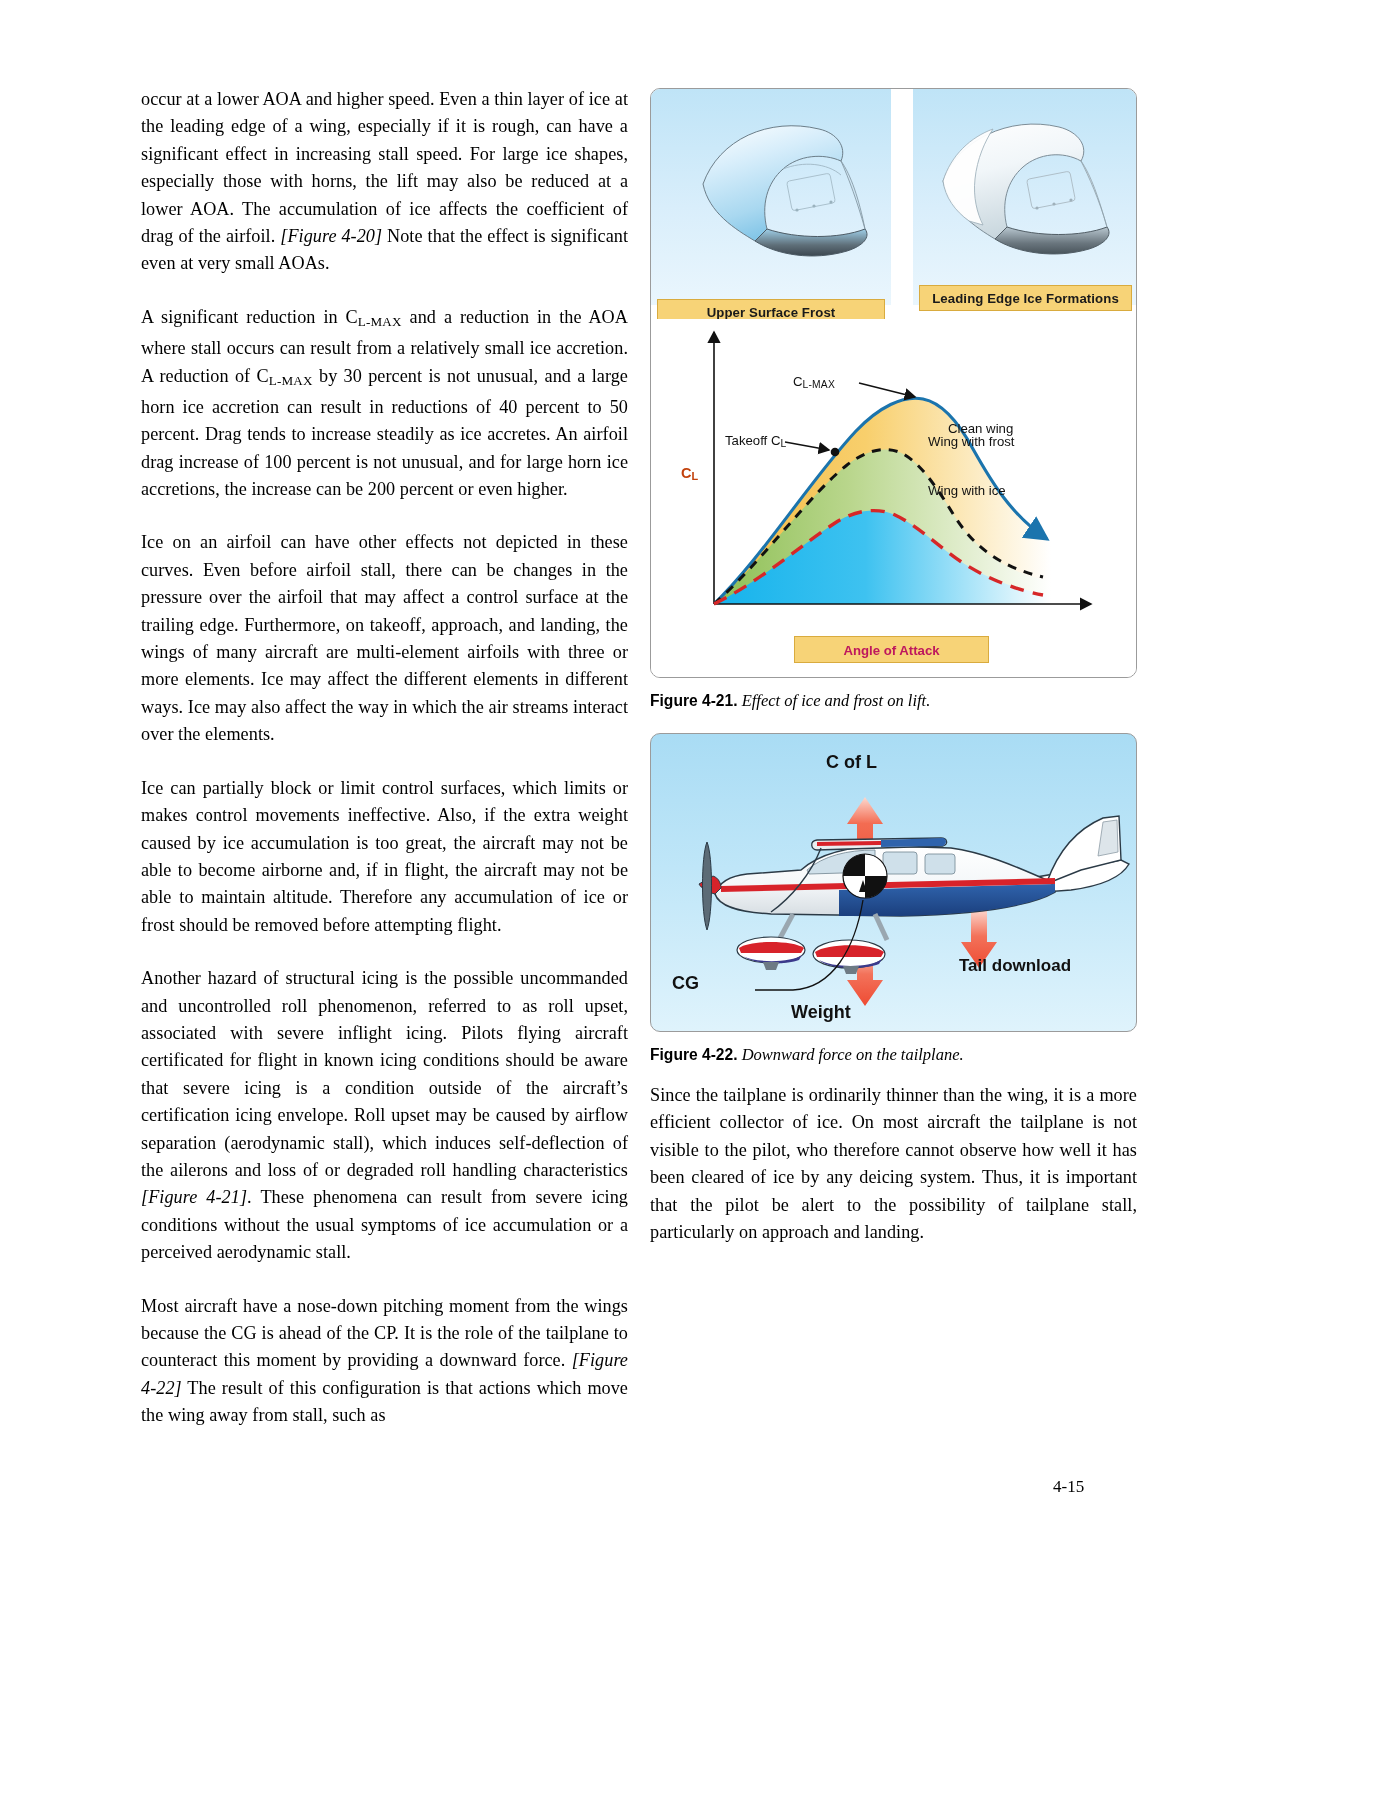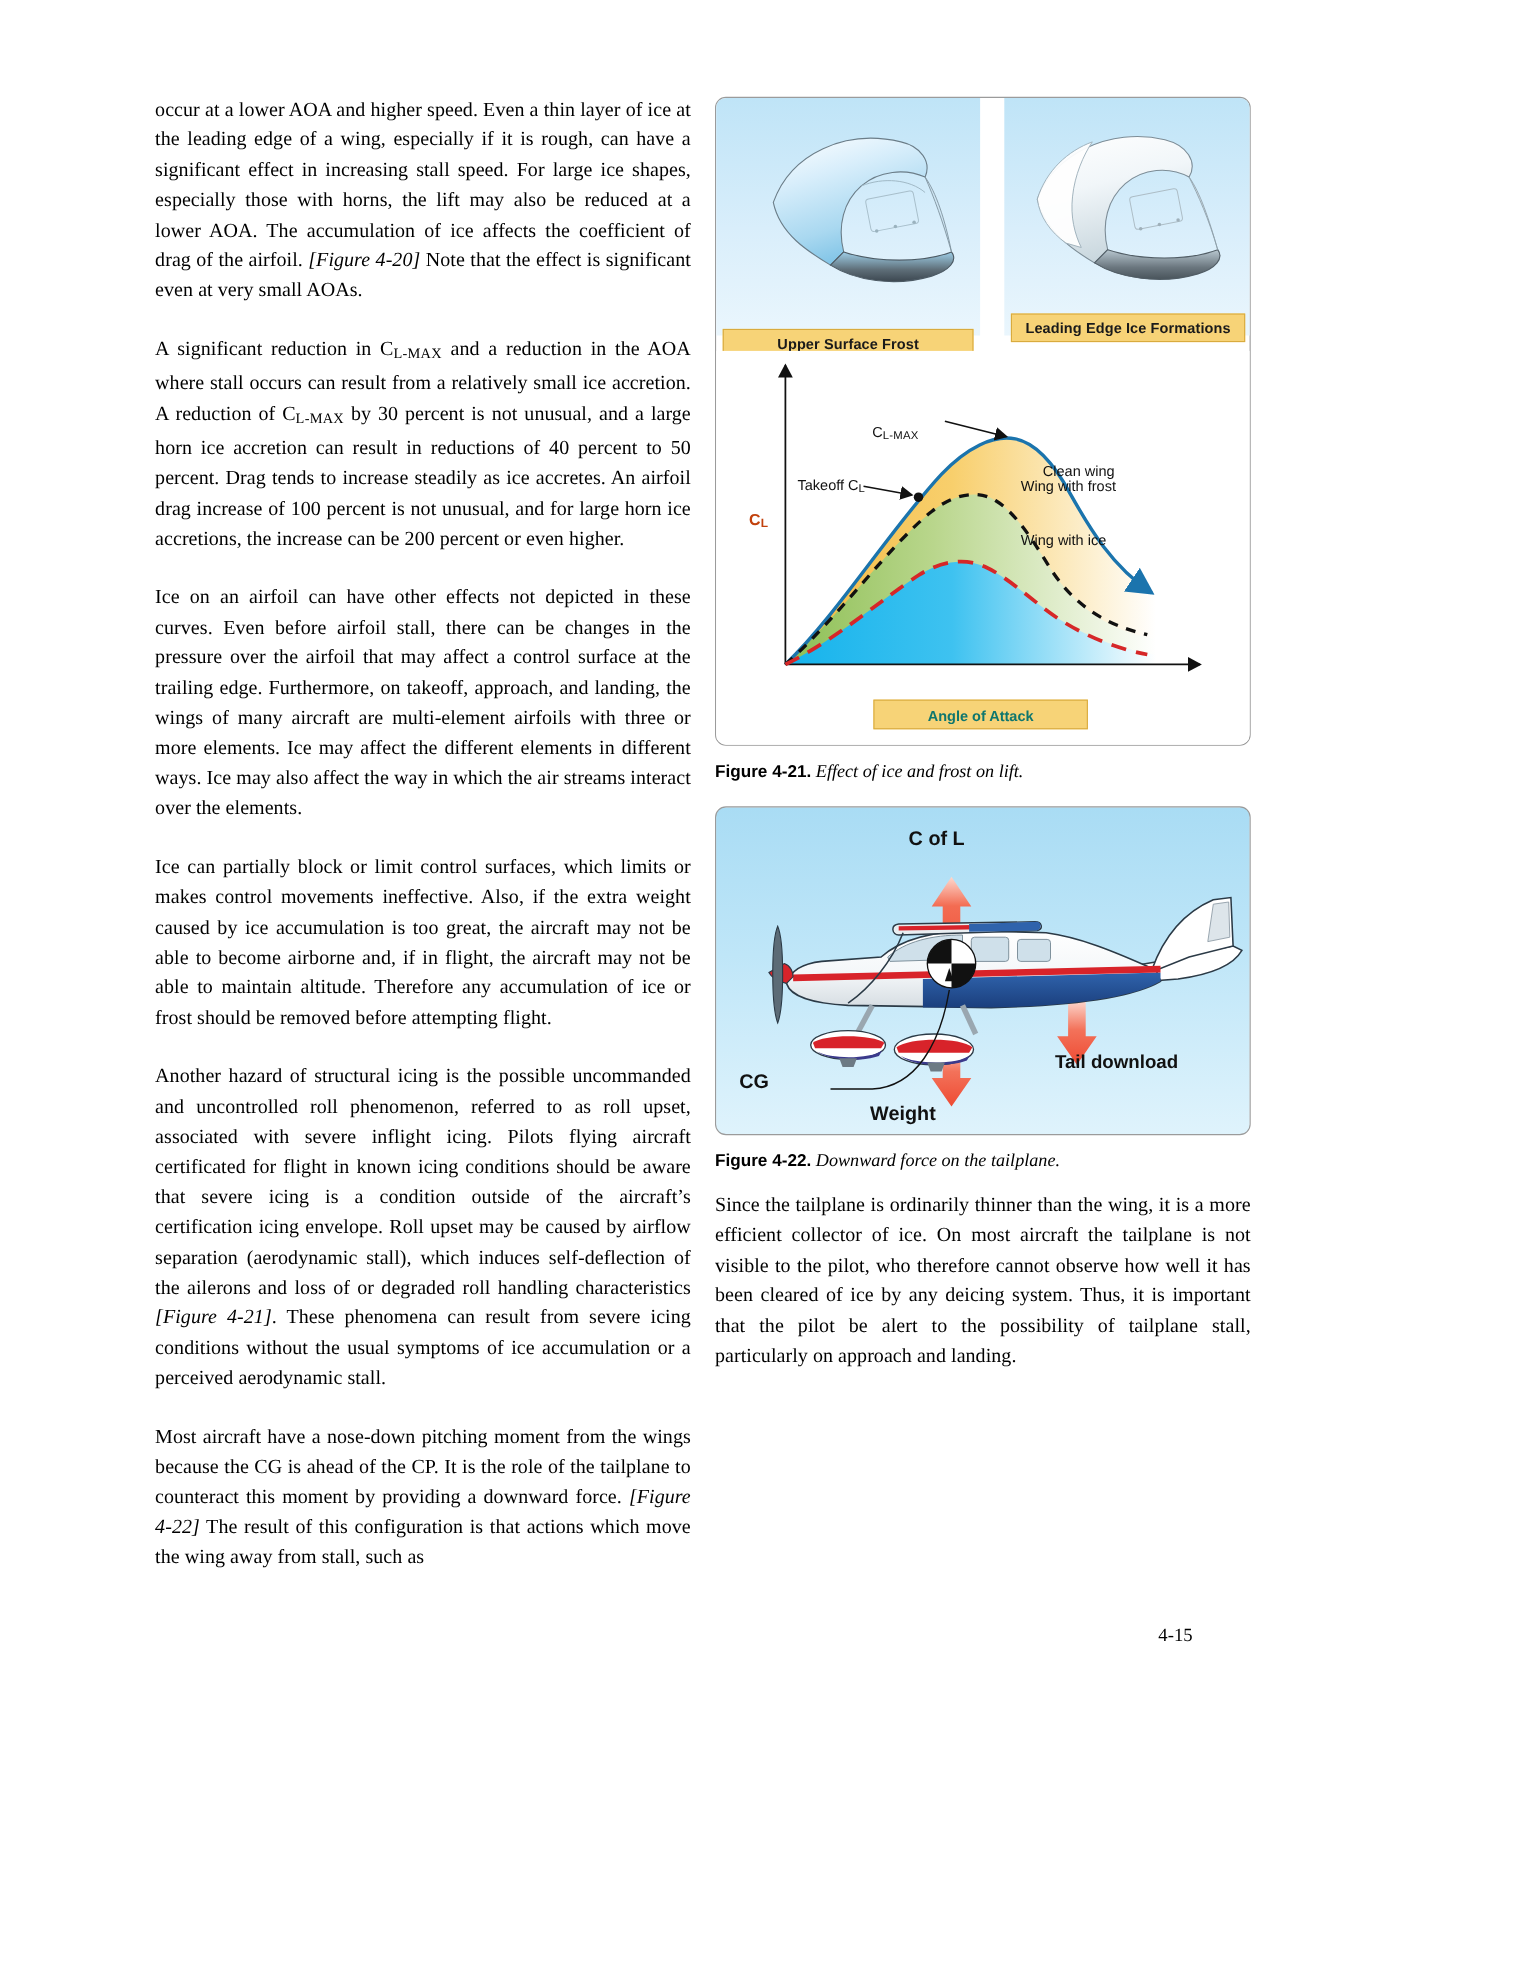--- a/index.html
+++ b/index.html
@@ -87,38 +87,38 @@
   .chartarea{
     position:absolute; left:0; top:230px; width:487px; height:360px;
     background:#fff;
   }
   .aoa-label{
     position:absolute; left:143px; top:317px; width:195px; height:27px;
     line-height:27px;
     background:#f7d377; border:1px solid #d9ab3e; box-sizing:border-box;
     text-align:center;
     font-family:"Liberation Sans", sans-serif;
-    font-weight:bold; font-size:13.2px; color:#0f766e;
+    font-weight:bold; font-size:13.2px; color:#be185d;
   }
   .cl-axis-label{
     position:absolute; left:30px; top:146px;
     font-family:"Liberation Sans", sans-serif;
     font-weight:bold; font-size:14.5px; color:#c2410c;
   }
   .cl-axis-label sub{ font-size:.75em; }
 
   .annot{
     position:absolute;
     font-family:"Liberation Sans", sans-serif;
     font-size:13.2px;
     color:#111;
     white-space:nowrap;
   }
   .annot sub{ font-size:.78em; }
-  #an-clmax{ left:142px; top:66px; }
+  #an-clmax{ left:142px; top:55px; }
   #an-takeoff{ left:74px; top:114px; }
   #lg-clean{ left:297px; top:102px; }
   #lg-frost{ left:277px; top:115px; }
   #lg-ice{   left:277px; top:164px; }
 
   
   #fig422{ left:650px; top:733px; width:487px; height:299px;
            background:linear-gradient(180deg,#a9dcf4 0%, #bfe6f8 45%, #dff3fc 100%); }
   .f22-text{
     position:absolute;

